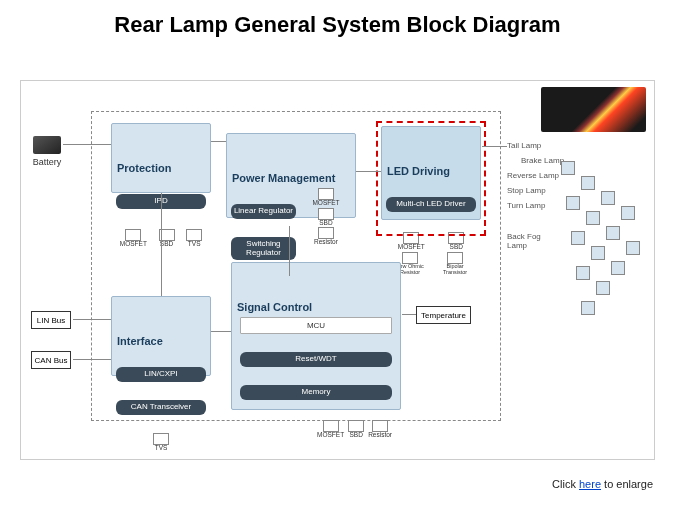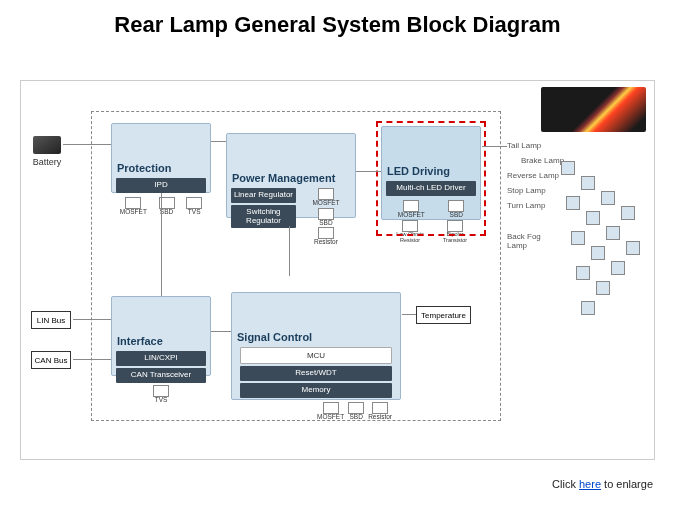--- a/index.html
+++ b/index.html
@@ -5,21 +5,21 @@
   * { box-sizing: border-box; margin: 0; padding: 0; }
   body { font-family: Arial, sans-serif; background: #fff; width: 675px; height: 506px; position: relative; }
   .title { font-size: 22px; font-weight: bold; text-align: center; padding: 12px 0 6px 0; }
   .canvas { position: absolute; left: 20px; top: 80px; width: 635px; height: 380px; border: 1px solid #ccc; background: #fff; }
   .dashed-box { position: absolute; border: 1.5px dashed #888; }
   .ext-label { position: absolute; font-size: 9px; color: #333; text-align: center; }
   .ext-icon { position: absolute; width: 28px; height: 18px; background: linear-gradient(145deg,#555,#222); border-radius: 2px; }
   .ext-port { position: absolute; width: 40px; height: 18px; border: 1px solid #333; background: #fff; font-size: 8px; display: flex; align-items: center; justify-content: center; }
   .block { position: absolute; background: #d6e4ef; border: 1px solid #9db6cc; border-radius: 2px; }
   .block-title { font-size: 11px; font-weight: bold; color: #1a3d5c; padding: 3px 0 2px 5px; margin-top: 35px; }
-  .chip { background: #3a4a58; color: #fff; font-size: 8px; text-align: center; padding: 3px 2px; margin: 2px 4px; border-radius: 1px; line-height: 1.1; }
+  .chip { background: #3a4a58; color: #fff; font-size: 8px; text-align: center; padding: 3px 2px; margin: 18px 4px; border-radius: 6px; line-height: 1.1; }
   .chip-white { background: #fff; color: #333; font-size: 8px; text-align: center; padding: 3px 2px; margin: 2px 4px; border: 1px solid #aaa; border-radius: 1px; }
   .sym-row { display: flex; flex-direction: row; gap: 4px; padding: 2px 4px; }
   .sym-label { font-size: 6.5px; color: #333; text-align: center; margin-top: 0; line-height: 1; }
   .sym-col { display: flex; flex-direction: column; align-items: center; }
   .lamp-label { position: absolute; font-size: 8px; color: #555; text-align: left; }
   .led-node { position: absolute; width: 14px; height: 14px; background: #d6e4ef; border: 1px solid #888; }
   .highlight { position: absolute; border: 2.5px dashed #d40000; }
   .mini-sym { width: 16px; height: 12px; background: #fff; border: 1px solid #888; }
   .lamp-img { position: absolute; width: 105px; height: 45px; background: linear-gradient(135deg,#1a1a1a 50%,#8a3030 55%,#ffcc44 60%, #ff4422 65%, #1a1a1a 90%); border-radius: 2px; }
   .footer { position: absolute; font-size: 11px; color: #222; }
@@ -119,21 +119,21 @@
     <div class="chip">LIN/CXPI</div>
     <div class="chip">CAN Transceiver</div>
     <div style="display:flex; justify-content:center;">
       <div class="sym-col">
           <div class="mini-sym"></div>
           <div class="sym-label">TVS</div>
         </div>
     </div>
   </div>
 
-  <div class="block" style="left:210px; top:211px; width:170px; height:108px;">
+  <div class="block" style="left:210px; top:181px; width:170px; height:148px;">
     <div class="block-title">Signal Control</div>
     <div class="twoCol">
       <div class="col">
         <div class="chip-white">MCU</div>
         <div class="chip">Reset/WDT</div>
         <div class="chip">Memory</div>
       </div>
     </div>
     <div class="sym-row" style="justify-content:flex-end; padding-right:8px;">
       <div class="sym-col">

